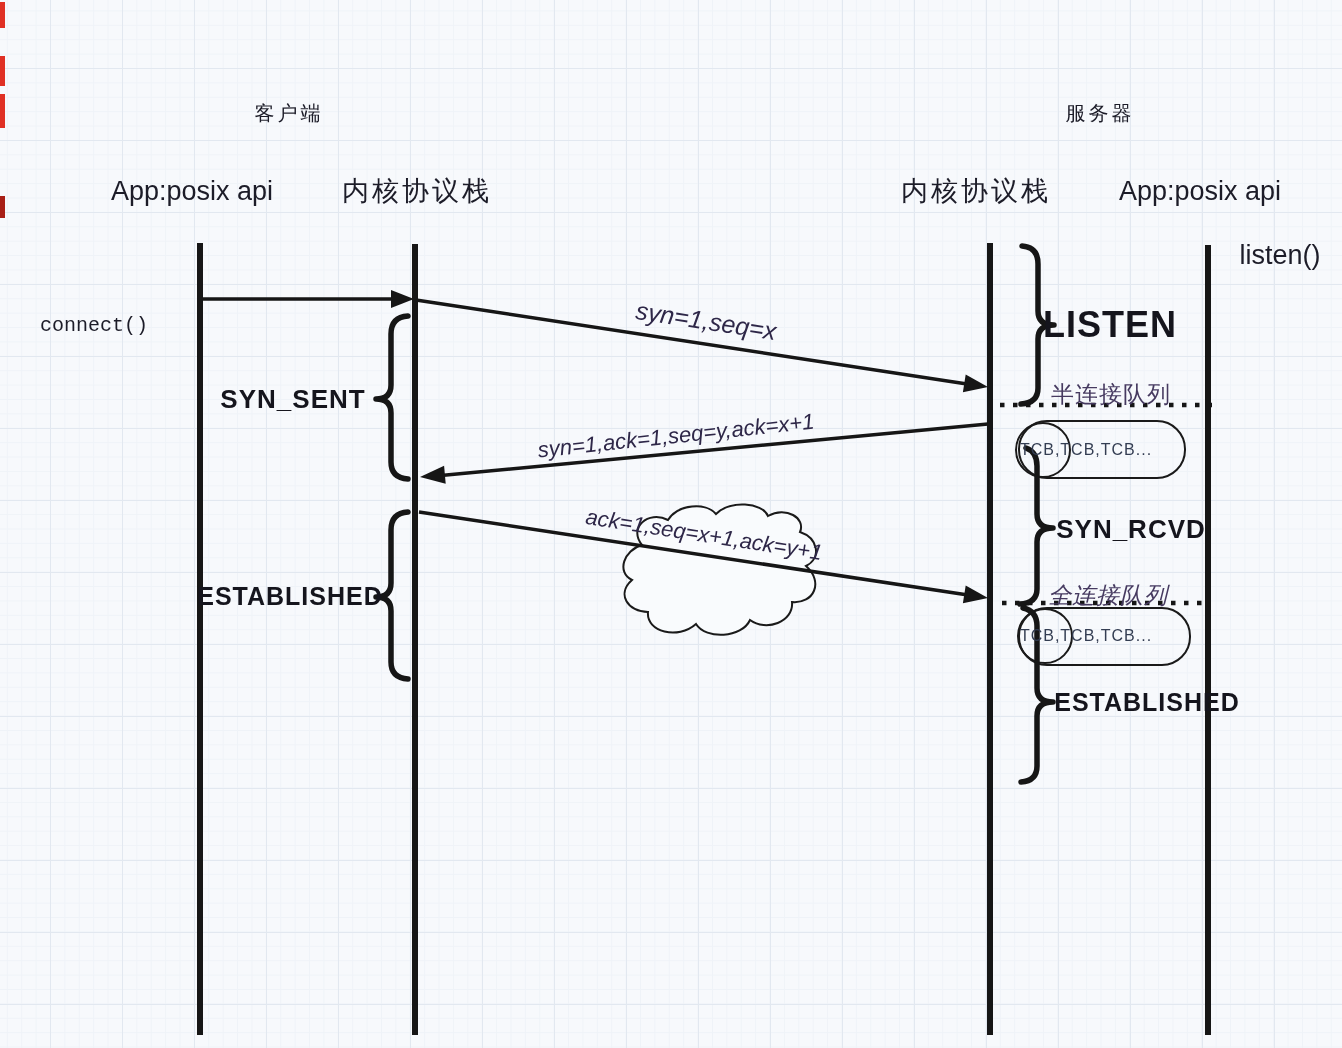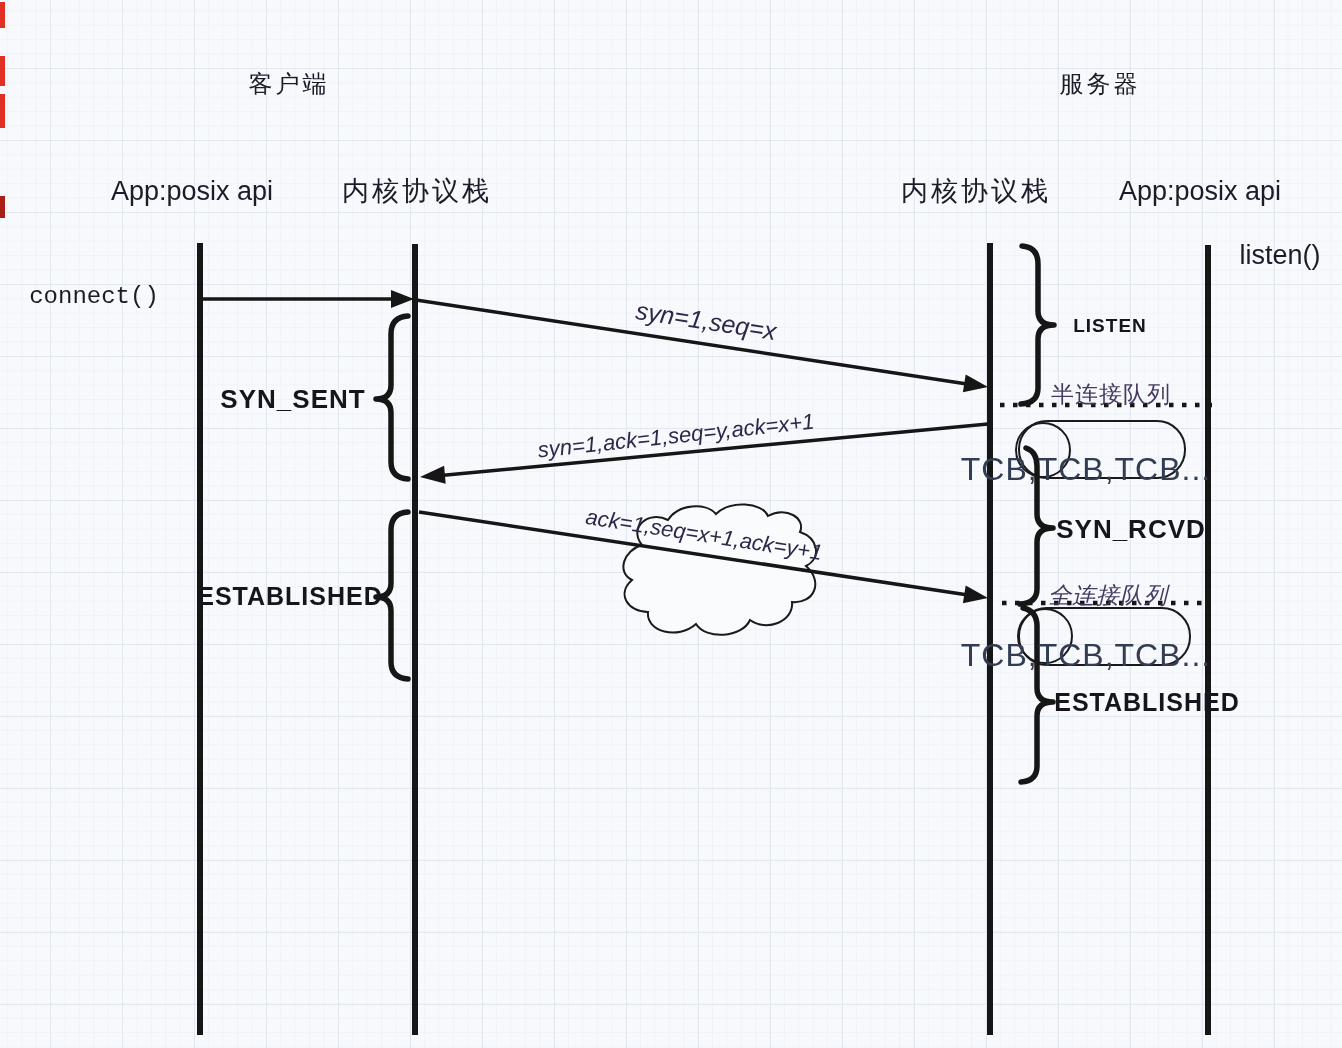--- a/index.html
+++ b/index.html
@@ -14,25 +14,25 @@
       linear-gradient(90deg,#eff3f8 1px, transparent 1px);
     background-size:72px 72px,72px 72px,14.4px 14.4px,14.4px 14.4px;
     background-position:50px 68px,50px 68px,50px 68px,50px 68px;
   }
   svg.layer{position:absolute;left:0;top:0;}
   .lbl{
     position:absolute;transform:translate(-50%,-50%);
     white-space:nowrap;color:#1c1c28;line-height:1;
   }
   .cjk{letter-spacing:3px;}
-  .t28{font-size:24px;}
+  .t28{font-size:20px;margin-top:29px;}
   .t27{font-size:27px;}
   .state{font-weight:bold;color:#15151d;letter-spacing:1px;}
   .queue{font-size:23px;color:#463a60;letter-spacing:1px;margin-top:8px;}
-  .tcb{font-size:32px;color:#333d52;letter-spacing:1px;margin-top:19px;}
+  .tcb{font-size:16px;color:#333d52;letter-spacing:1px;}
   .msg{font-style:italic;color:#2e2748;}
   .rot1{transform:translate(-50%,-50%) rotate(8.6deg);font-size:25px;}
   .rot2{transform:translate(-50%,-50%) rotate(-6deg);font-size:22px;}
   .rot3{transform:translate(-50%,-50%) rotate(8.7deg);font-size:22px;}
   .watermark{
     position:absolute;transform:translate(-50%,-50%);
     font-size:34px;font-weight:bold;letter-spacing:2px;white-space:nowrap;
     color:#ffffff;-webkit-text-stroke:1.3px #2d2d2d;
     text-shadow:2px 3px 3px rgba(60,60,60,0.55);
   }
@@ -105,21 +105,21 @@
   <div class="lbl cjk t27" style="left:417px;top:191px;">内核协议栈</div>
   <div class="lbl cjk t27" style="left:976px;top:191px;">内核协议栈</div>
   <div class="lbl t27" style="left:1200px;top:191px;">App:posix api</div>
 
   <div class="lbl t28" style="left:94px;top:297px;font-family:Liberation Mono, monospace;">connect()</div>
   <div class="lbl t27" style="left:1280px;top:255px;">listen()</div>
 
   <div class="lbl state" style="left:293px;top:399px;font-size:26px;">SYN_SENT</div>
   <div class="lbl state" style="left:290px;top:596px;font-size:25px;">ESTABLISHED</div>
 
-  <div class="lbl state" style="left:1110px;top:325px;font-size:19px;">LISTEN</div>
+  <div class="lbl state" style="left:1110px;top:325px;font-size:36px;">LISTEN</div>
   <div class="lbl state" style="left:1131px;top:529px;font-size:26px;">SYN_RCVD</div>
   <div class="lbl state" style="left:1147px;top:702px;font-size:25px;">ESTABLISHED</div>
 
   <div class="lbl queue" style="left:1111px;top:386px;">半连接队列</div>
   <div class="lbl queue" style="left:1108px;top:587px;font-style:italic;">全连接队列</div>
   <div class="lbl tcb" style="left:1086px;top:450px;">TCB,TCB,TCB...</div>
   <div class="lbl tcb" style="left:1086px;top:636px;">TCB,TCB,TCB...</div>
 
   <div class="lbl msg rot1" style="left:706px;top:321px;">syn=1,seq=x</div>
   <div class="lbl msg rot2" style="left:676px;top:436px;">syn=1,ack=1,seq=y,ack=x+1</div>

